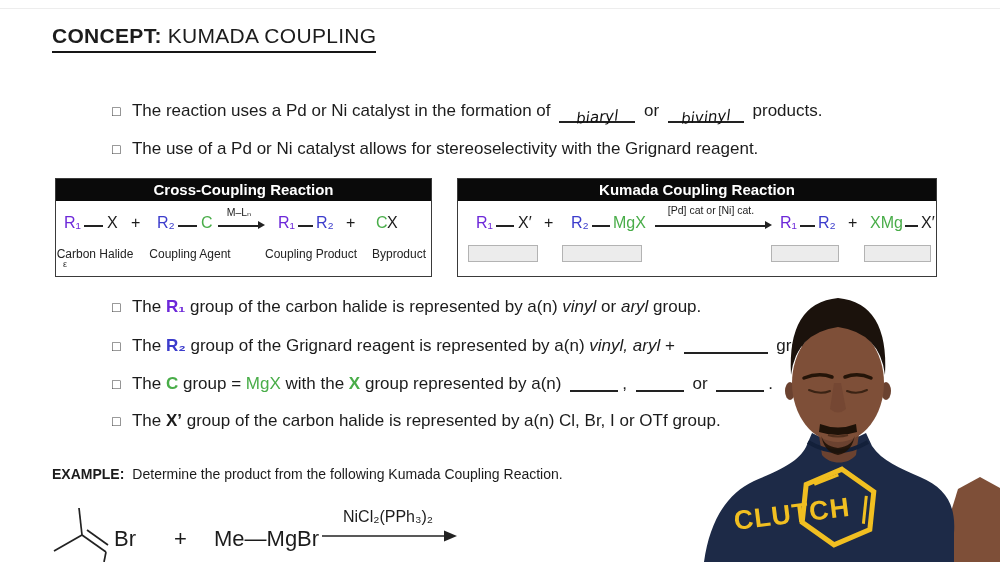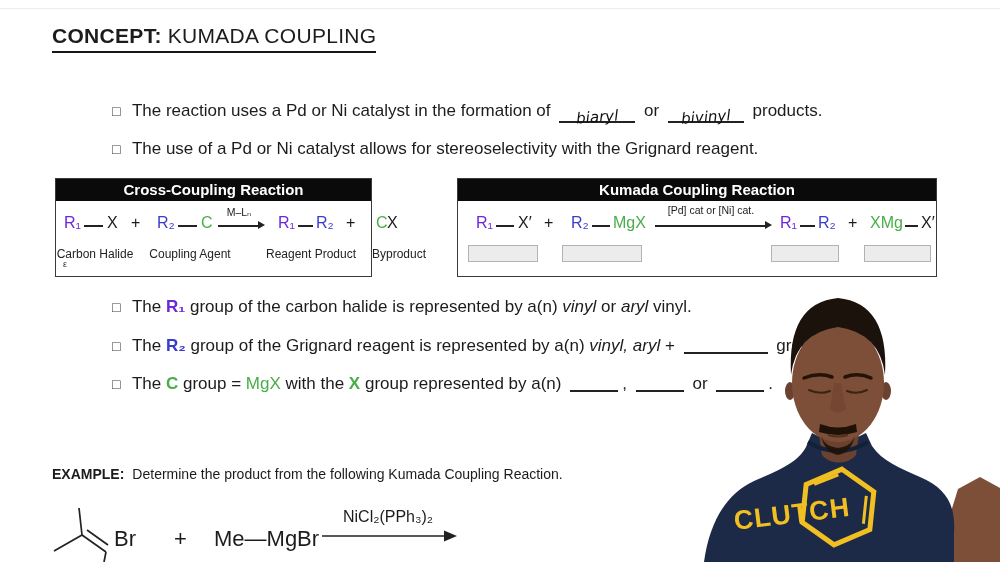--- a/index.html
+++ b/index.html
@@ -61,42 +61,42 @@
     <span>or</span>
     <span class="blank w72"><span class="hand">bivinyl</span></span>
     <span>products.</span>
   </div>
 
   <div class="line" style="left:112px; top:139px;">
     <span class="cb">□</span>
     <span>The use of a Pd or Ni catalyst allows for stereoselectivity with the Grignard reagent.</span>
   </div>
 
-  <div class="rbox" style="left:55px; top:178px; width:317px; height:99px;">
+  <div class="rbox" style="left:55px; top:178px; width:377px; height:99px;">
     <div class="rhead">Cross-Coupling Reaction</div>
     <div class="rbody">
       <span class="eqi red" style="left:8px">R₁</span>
       <span class="bond" style="left:28px; width:19px"></span>
       <span class="eqi" style="left:51px">X</span>
       <span class="eqi" style="left:75px">+</span>
       <span class="eqi blue" style="left:101px">R₂</span>
       <span class="bond" style="left:122px; width:19px"></span>
       <span class="eqi green" style="left:145px">C</span>
       <span class="alabel" style="left:160px; width:46px">M–Lₙ</span>
       <span class="bond" style="left:162px; width:40px"></span>
       <span class="ahead" style="left:202px"></span>
       <span class="eqi red" style="left:222px">R₁</span>
       <span class="bond" style="left:242px; width:15px"></span>
       <span class="eqi blue" style="left:260px">R₂</span>
       <span class="eqi" style="left:290px">+</span>
       <span class="eqi green" style="left:320px">C</span>
       <span class="eqi" style="left:331px">X</span>
       <span class="sublab" style="left:0; width:78px">Carbon Halide</span>
       <span class="sublab" style="left:90px; width:88px">Coupling Agent</span>
-      <span class="sublab" style="left:208px; width:94px">Reagent Product</span>
+      <span class="sublab" style="left:208px; width:94px">Coupling Product</span>
       <span class="sublab" style="left:310px; width:66px">Byproduct</span>
       <span class="stray">ε</span>
     </div>
   </div>
 
   <div class="rbox" style="left:457px; top:178px; width:480px; height:99px;">
     <div class="rhead">Kumada Coupling Reaction</div>
     <div class="rbody">
       <span class="eqi red" style="left:18px">R₁</span>
       <span class="bond" style="left:38px; width:18px"></span>
@@ -123,21 +123,21 @@
   </div>
 
   <div class="line" style="left:112px; top:297px;">
     <span class="cb">□</span>
     <span>The</span>
     <span class="b red">R₁</span>
     <span>group of the carbon halide is represented by a(n)</span>
     <i>vinyl</i>
     <span>or</span>
     <i>aryl</i>
-    <span>vinyl.</span>
+    <span>group.</span>
   </div>
 
   <div class="line" style="left:112px; top:335px;">
     <span class="cb">□</span>
     <span>The</span>
     <span class="b blue">R₂</span>
     <span>group of the Grignard reagent is represented by a(n)</span>
     <i>vinyl,</i>
     <i>aryl</i>
     <span>+</span>
@@ -153,20 +153,26 @@
     <span class="green">MgX</span>
     <span>with the</span>
     <span class="b green">X</span>
     <span>group represented by a(n)</span>
     <span class="blank w46"></span><span>,</span>
     <span class="blank w46"></span>
     <span>or</span>
     <span class="blank w46"></span><span>.</span>
   </div>
 
+  <div class="line" style="left:112px; top:411px;">
+    <span class="cb">□</span>
+    <span>The</span>
+    <span class="b">X’</span>
+    <span>group of the carbon halide is represented by a(n) Cl, Br, I or OTf group.</span>
+  </div>
 
   <div class="example">
     <span class="b">EXAMPLE:</span><span>Determine the product from the following Kumada Coupling Reaction.</span>
   </div>
 
   <svg class="bottomeq" width="430" height="68" viewBox="0 0 430 68">
     <g stroke="#222" stroke-width="1.7" fill="none">
       <path d="M 49 14 L 52 41"></path>
       <path d="M 52 41 L 24 57"></path>
       <path d="M 52 41 L 76 58"></path>

